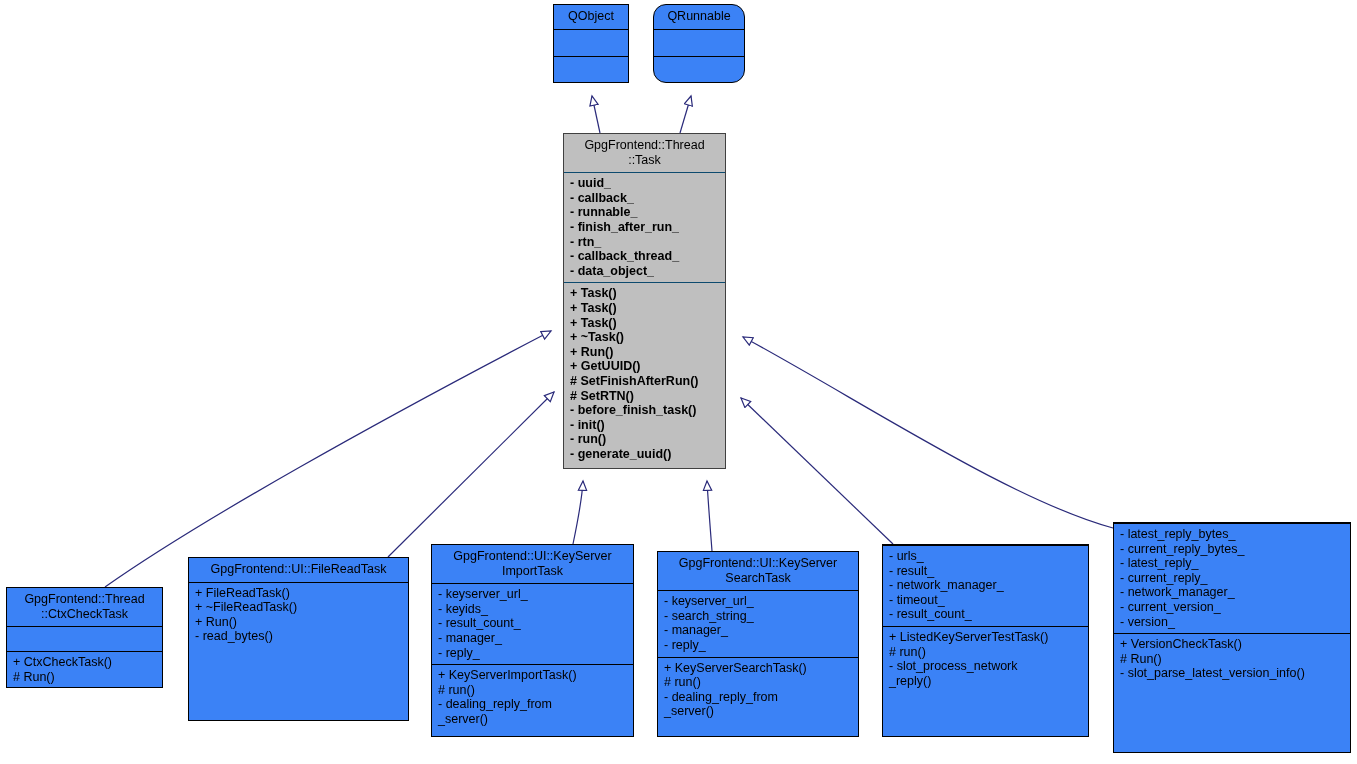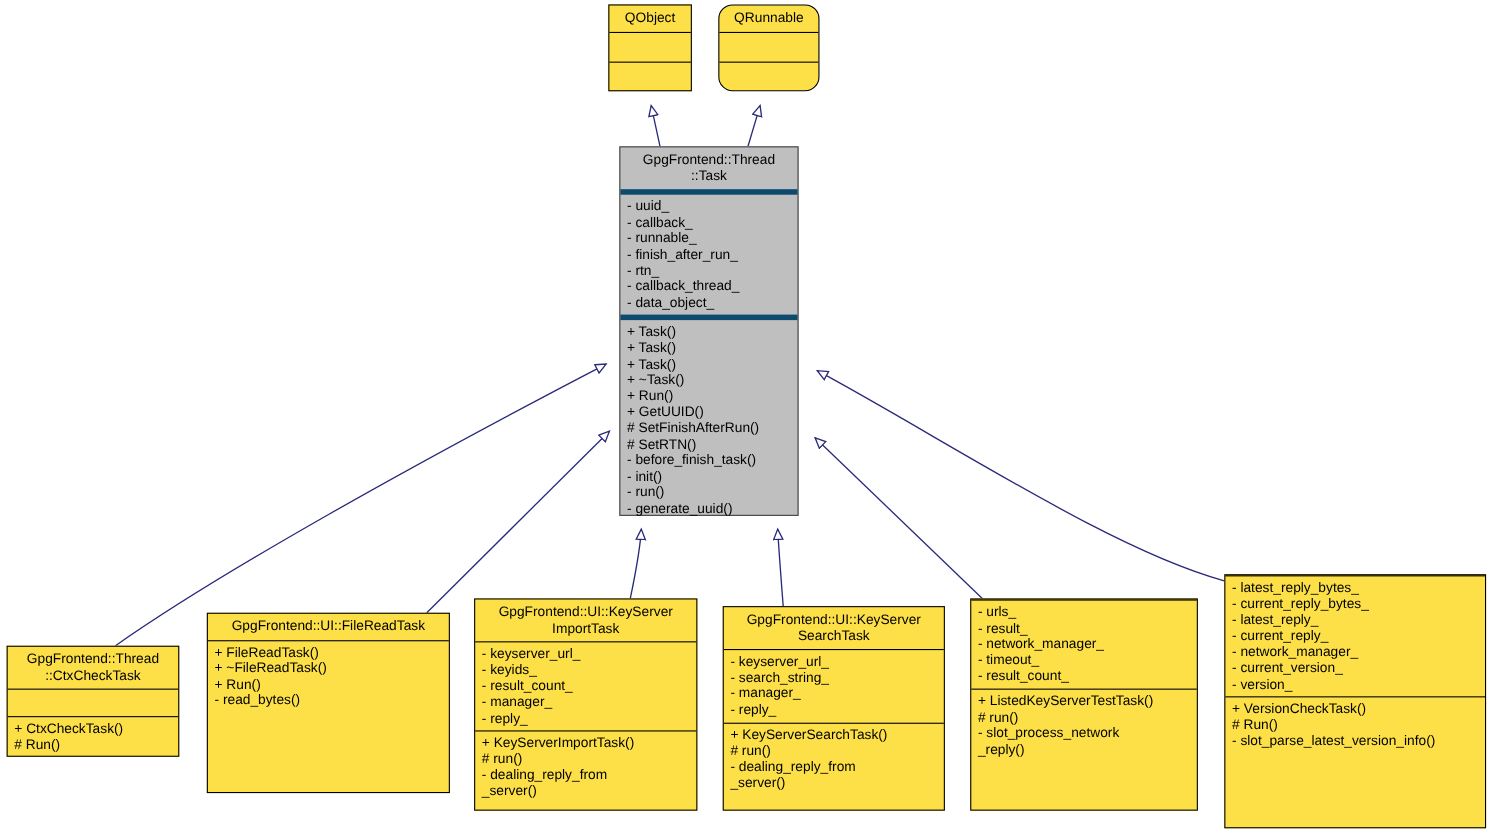--- a/index.html
+++ b/index.html
@@ -26,42 +26,43 @@
     left: 0;
     top: 0;
     width: 1357px;
     height: 764px;
     pointer-events: none;
   }
   .uml-class {
     position: absolute;
     box-sizing: border-box;
     border: 1px solid #000000;
-    background: #fde047;
+    background: #3b82f6;
     font-size: 12.5px;
     line-height: 14.6px;
     color: #000000;
     z-index: 2;
   }
   .uml-class.highlighted {
     background: #bfbfbf;
     border: 1px solid #404040;
   }
   .uml-title {
     text-align: center;
     padding: 4px 6px 5px 6px;
     white-space: pre-line;
   }
   .uml-compartment {
     border-top: 1px solid #000000;
     padding: 3px 6px 4px 6px;
     text-align: left;
   }
   .uml-class.highlighted .uml-compartment {
-    border-top: 5px solid #0c4a6e;
+    border-top: 1px solid #0c4a6e;
+    font-weight: bold;
   }
   .uml-compartment.empty {
     min-height: 20px;
     padding: 0;
   }
   .uml-row {
     white-space: pre;
   }
   .uml-row.wrapline {
     white-space: pre-line;

